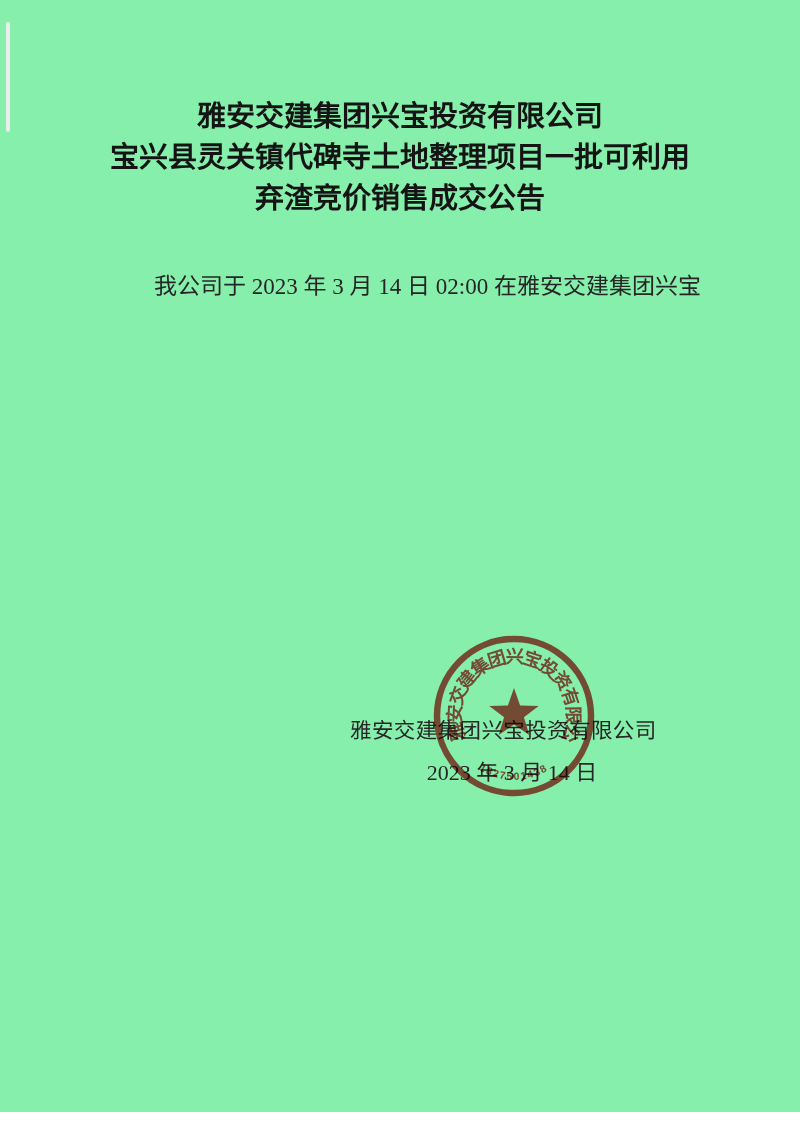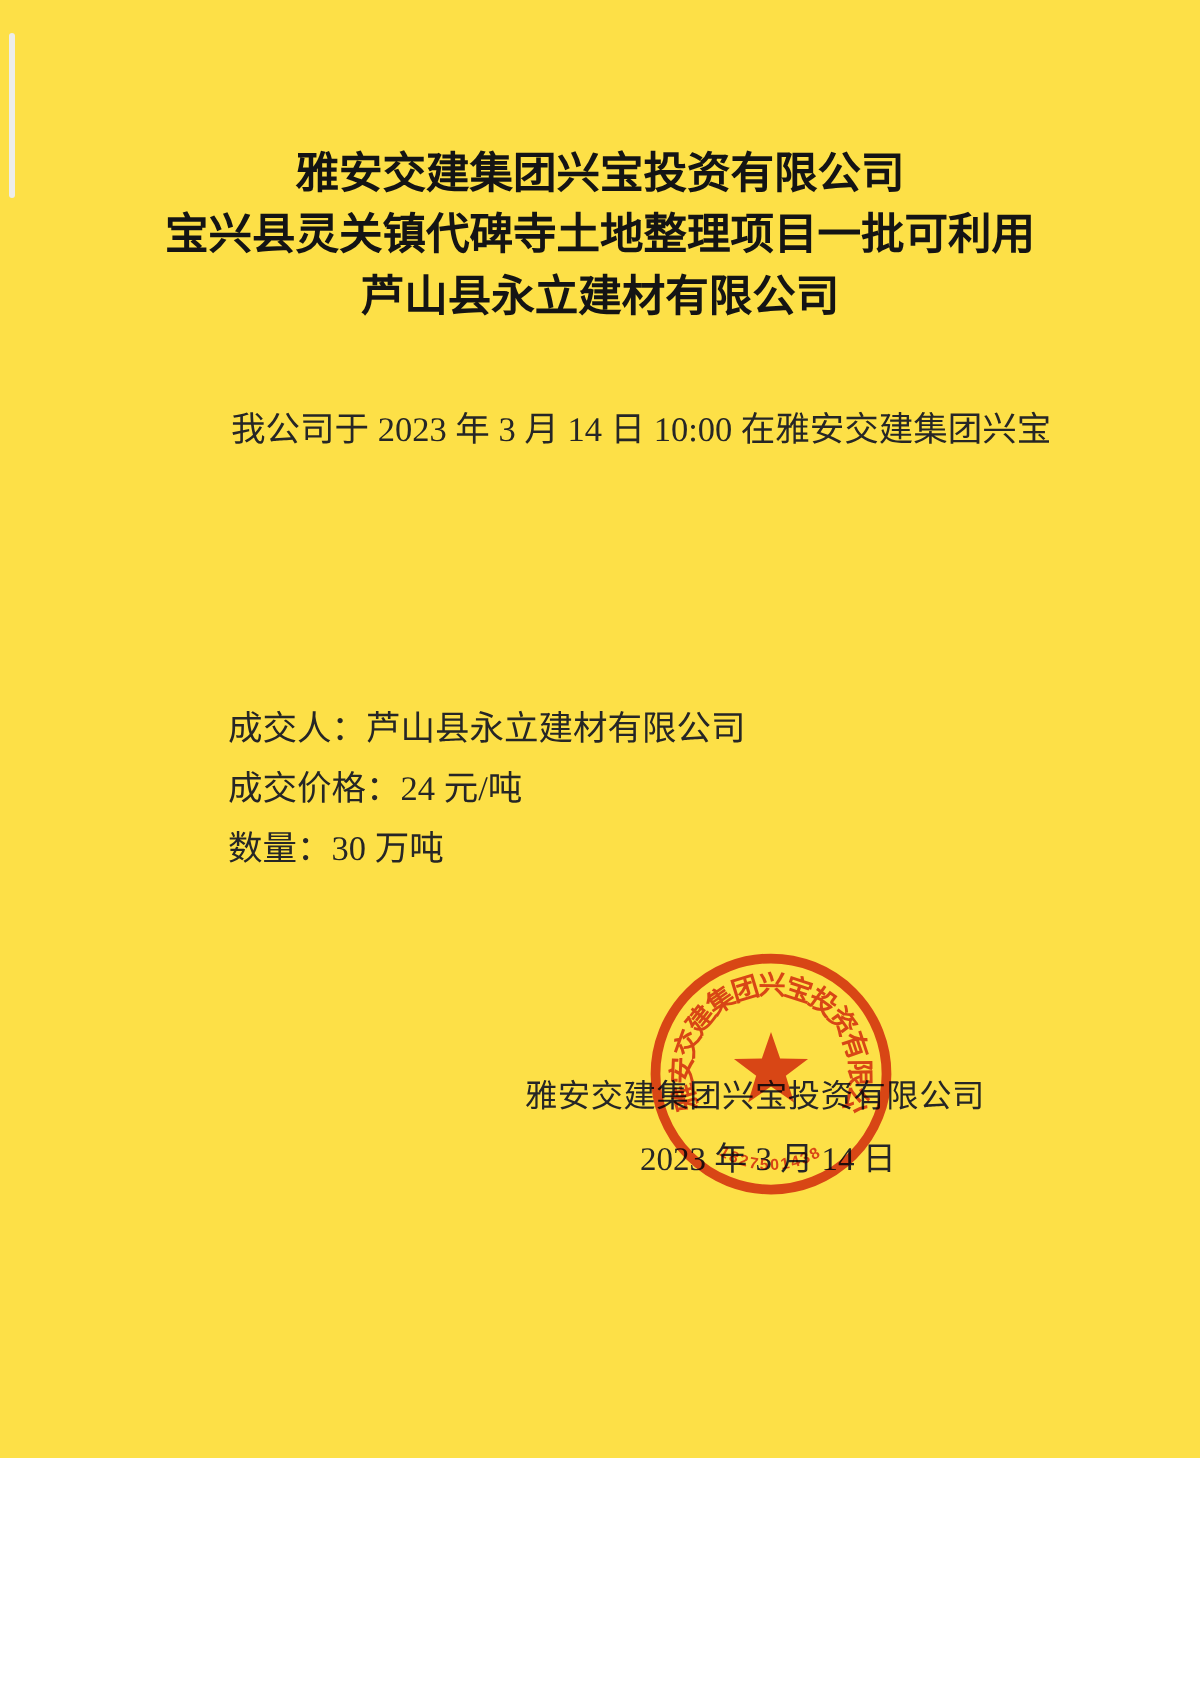--- a/index.html
+++ b/index.html
@@ -5,22 +5,22 @@
   :root{
     --serif:"Liberation Serif","DejaVu Serif",serif;
     --sans:"Liberation Sans","DejaVu Sans",sans-serif;
     --ink:#262626;
     --seal-red:#d8423c;
   }
   html,body{margin:0;padding:0;}
   body{background:#ffffff;}
   .page{
     position:relative;
-    width:800px;height:972px;
-    background:#fde047;
+    width:800px;height:1112px;
+    background:#86efac;
     overflow:hidden;
     font-family:var(--serif);
     color:var(--ink);
   }
   
   .scan-artifact{
     position:absolute;left:6px;top:22px;width:4px;height:110px;
     background:#ededeb;border-radius:2px;
   }
   .title{
@@ -76,32 +76,27 @@
 </head>
 <body>
 
 <div class="page">
 
   <div class="scan-artifact"></div>
 
   <div class="title">
     <div>雅安交建集团兴宝投资有限公司</div>
     <div>宝兴县灵关镇代碑寺土地整理项目一批可利用</div>
-    <div>芦山县永立建材有限公司</div>
+    <div>弃渣竞价销售成交公告</div>
   </div>
 
   <div class="para">
-    <div class="indent">我公司于 2023 年 3 月 14 日 10:00 在雅安交建集团兴宝</div>
+    <div class="indent">我公司于 2023 年 3 月 14 日 02:00 在雅安交建集团兴宝</div>
   </div>
 
-  <div class="details">
-    <div>成交人：芦山县永立建材有限公司</div>
-    <div>成交价格：24 元/吨</div>
-    <div>数量：30 万吨</div>
-  </div>
 
   <div class="sig-company">雅安交建集团兴宝投资有限公司</div>
   <div class="sig-date">2023 年 3 月 14 日</div>
 
   <svg class="seal" viewBox="0 0 166 166" xmlns="http://www.w3.org/2000/svg" aria-hidden="true">
     <defs>
       <path id="seal-name-arc" d="M 36.0 104.4 A 53 53 0 1 1 132.0 104.4" fill="none"></path>
       <path id="seal-code-arc" d="M 47.3 134.4 A 64 64 0 0 0 120.7 134.4" fill="none"></path>
     </defs>
     <circle cx="84" cy="82" r="77" fill="none" stroke="currentColor" stroke-width="6.5"></circle>

